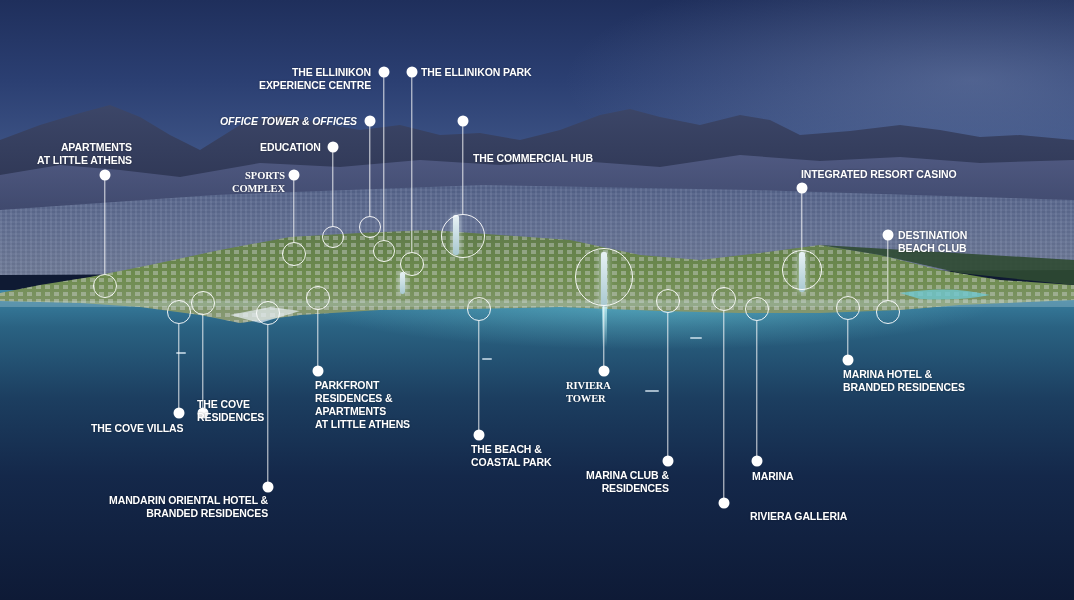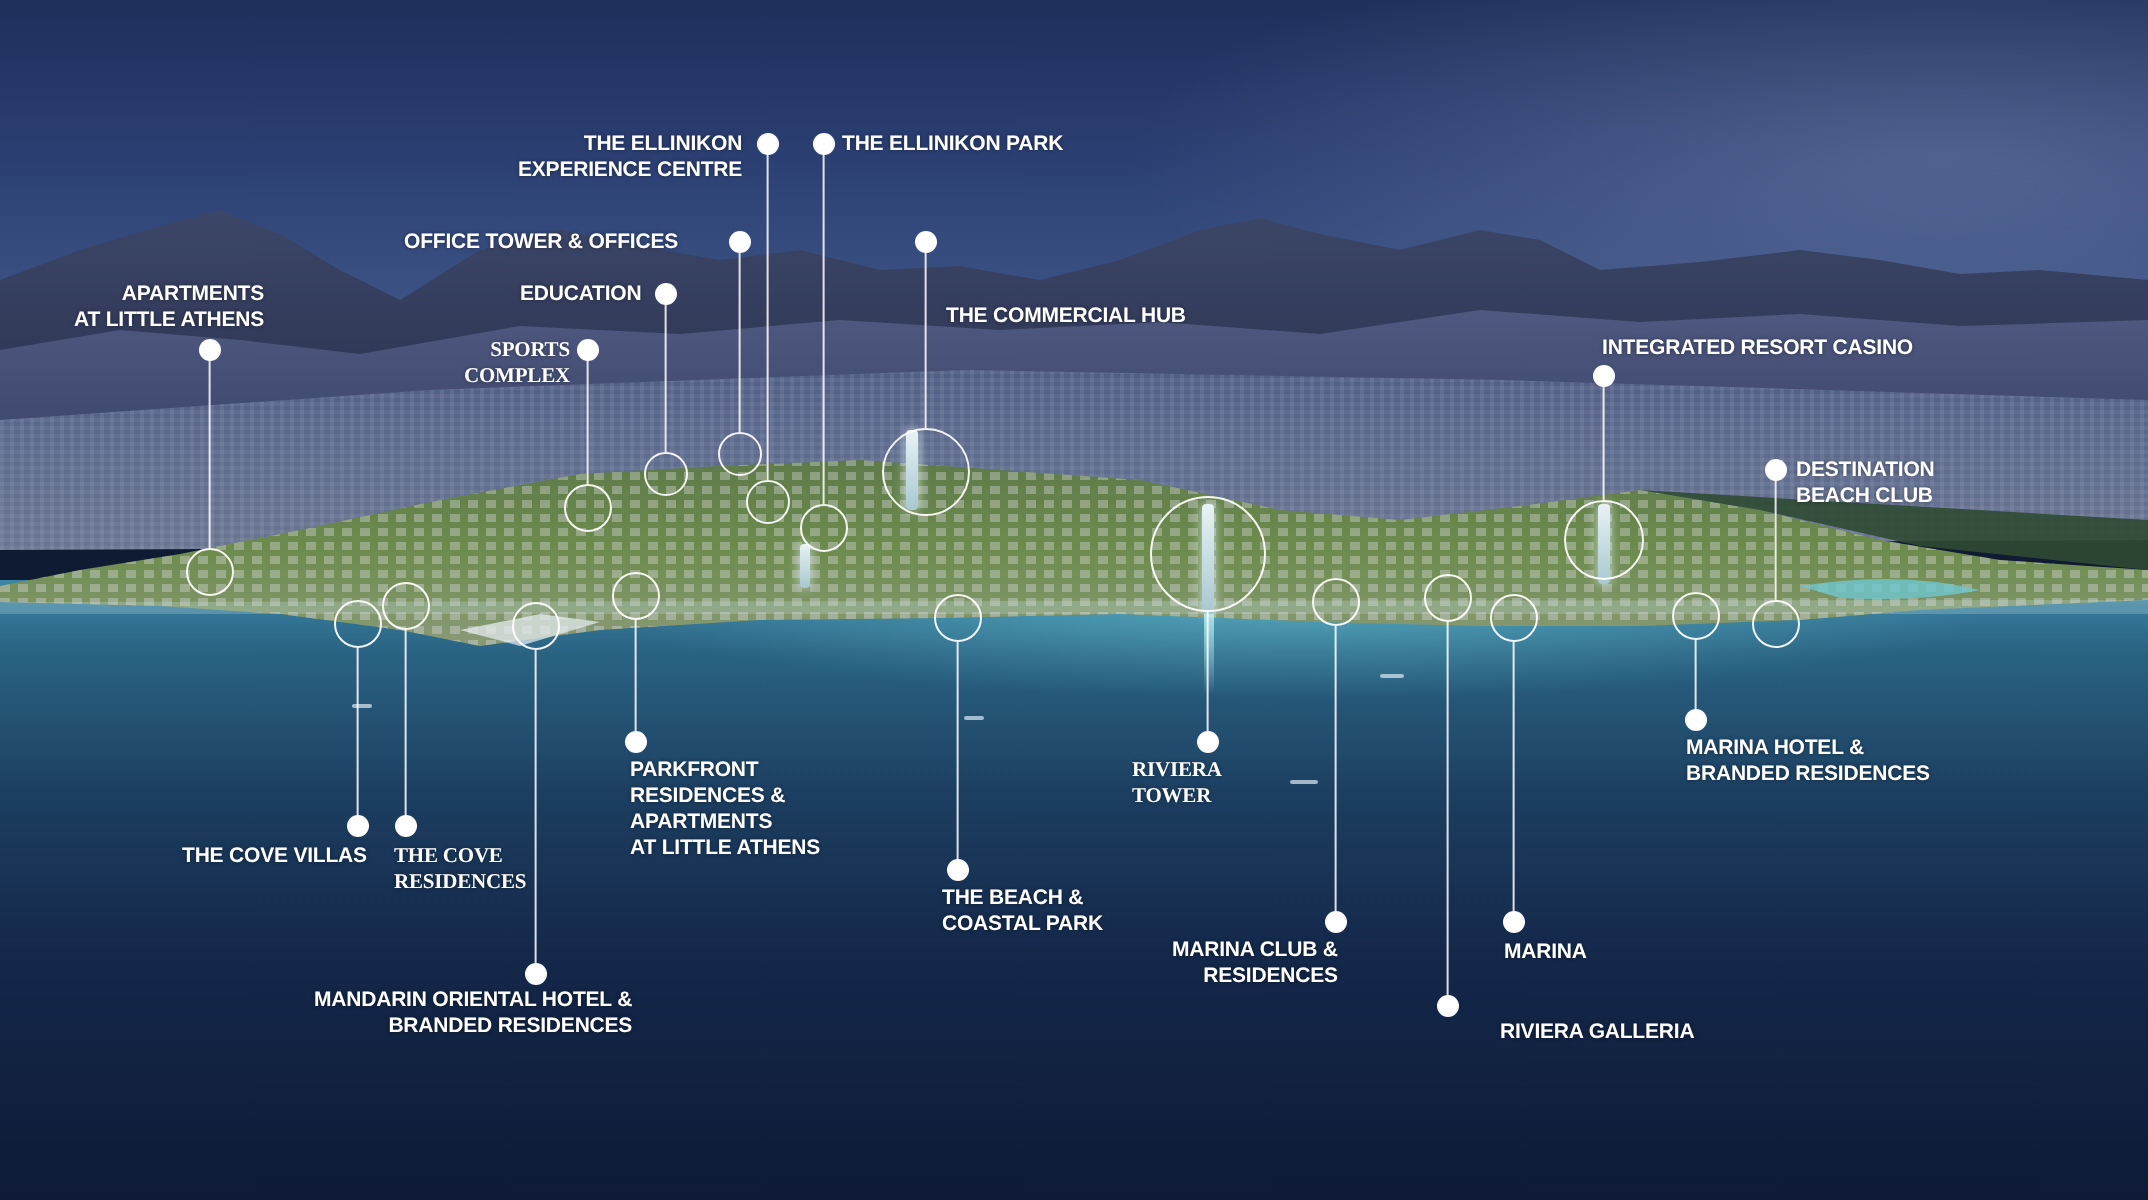--- a/index.html
+++ b/index.html
@@ -136,21 +136,21 @@
     <div class="dot" style="left: 294px; top: 175px;"></div>
     <div class="label right" style="left: 232px; top: 169px; font-family: Liberation Serif, serif;">SPORTS
 COMPLEX</div>
     <div class="leader" style="left: 333px; top: 147px; height: 79px;"></div>
     <div class="marker-ring" style="left: 333px; top: 237px; width: 22px; height: 22px;"></div>
     <div class="dot" style="left: 333px; top: 147px;"></div>
     <div class="label right" style="left: 260px; top: 141px;">EDUCATION</div>
     <div class="leader" style="left: 370px; top: 121px; height: 95px;"></div>
     <div class="marker-ring" style="left: 370px; top: 227px; width: 22px; height: 22px;"></div>
     <div class="dot" style="left: 370px; top: 121px;"></div>
-    <div class="label right" style="left: 202px; top: 115px;">OFFICE TOWER &amp; OFFICES</div>
+    <div class="label right" style="left: 220px; top: 115px; font-style: italic;">OFFICE TOWER &amp; OFFICES</div>
     <div class="leader" style="left: 384px; top: 72px; height: 168px;"></div>
     <div class="marker-ring" style="left: 384px; top: 251px; width: 22px; height: 22px;"></div>
     <div class="dot" style="left: 384px; top: 72px;"></div>
     <div class="label right" style="left: 259px; top: 66px; text-align: right;">THE ELLINIKON
 EXPERIENCE CENTRE</div>
     <div class="leader" style="left: 412px; top: 72px; height: 180px;"></div>
     <div class="marker-ring" style="left: 412px; top: 264px; width: 24px; height: 24px;"></div>
     <div class="dot" style="left: 412px; top: 72px;"></div>
     <div class="label" style="left: 421px; top: 66px;">THE ELLINIKON PARK</div>
     <div class="leader" style="left: 463px; top: 121px; height: 93px;"></div>
@@ -166,26 +166,26 @@
     <div class="dot" style="left: 888px; top: 235px;"></div>
     <div class="label" style="left: 898px; top: 229px;">DESTINATION
 BEACH CLUB</div>
     <div class="leader" style="left: 179px; top: 324px; height: 89px;"></div>
     <div class="marker-ring" style="left: 179px; top: 312px; width: 24px; height: 24px;"></div>
     <div class="dot" style="left: 179px; top: 413px;"></div>
     <div class="label" style="left: 91px; top: 422px;">THE COVE VILLAS</div>
     <div class="leader" style="left: 203px; top: 315px; height: 98px;"></div>
     <div class="marker-ring" style="left: 203px; top: 303px; width: 24px; height: 24px;"></div>
     <div class="dot" style="left: 203px; top: 413px;"></div>
-    <div class="label" style="left: 197px; top: 422px; font-family: Liberation Serif, serif;">THE COVE
+    <div class="label" style="left: 197px; top: 398px;">THE COVE
 RESIDENCES</div>
     <div class="leader" style="left: 268px; top: 325px; height: 162px;"></div>
     <div class="marker-ring" style="left: 268px; top: 313px; width: 24px; height: 24px;"></div>
     <div class="dot" style="left: 268px; top: 487px;"></div>
-    <div class="label right" style="left: 109px; top: 494px; margin-left: 48px;">MANDARIN ORIENTAL HOTEL &amp;
+    <div class="label right" style="left: 109px; top: 494px;">MANDARIN ORIENTAL HOTEL &amp;
 BRANDED RESIDENCES</div>
     <div class="leader" style="left: 318px; top: 310px; height: 61px;"></div>
     <div class="marker-ring" style="left: 318px; top: 298px; width: 24px; height: 24px;"></div>
     <div class="dot" style="left: 318px; top: 371px;"></div>
     <div class="label" style="left: 315px; top: 379px;">PARKFRONT
 RESIDENCES &amp;
 APARTMENTS
 AT LITTLE ATHENS</div>
     <div class="leader" style="left: 479px; top: 321px; height: 114px;"></div>
     <div class="marker-ring" style="left: 479px; top: 309px; width: 24px; height: 24px;"></div>

